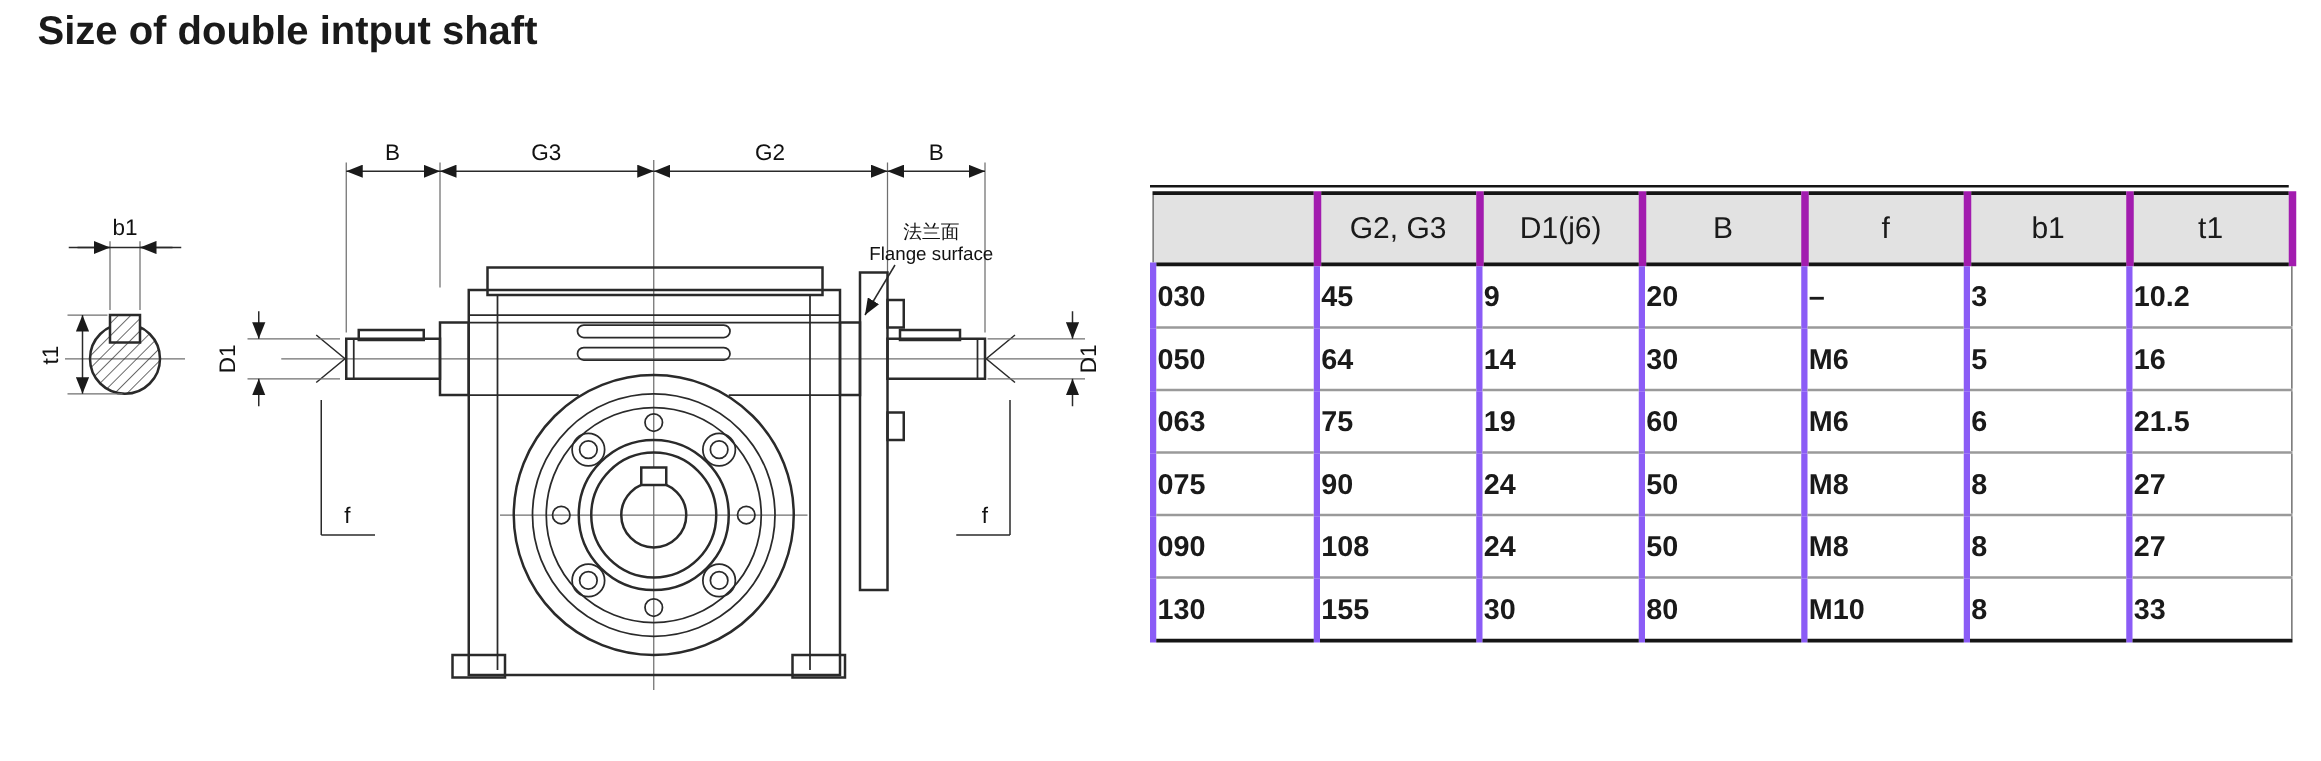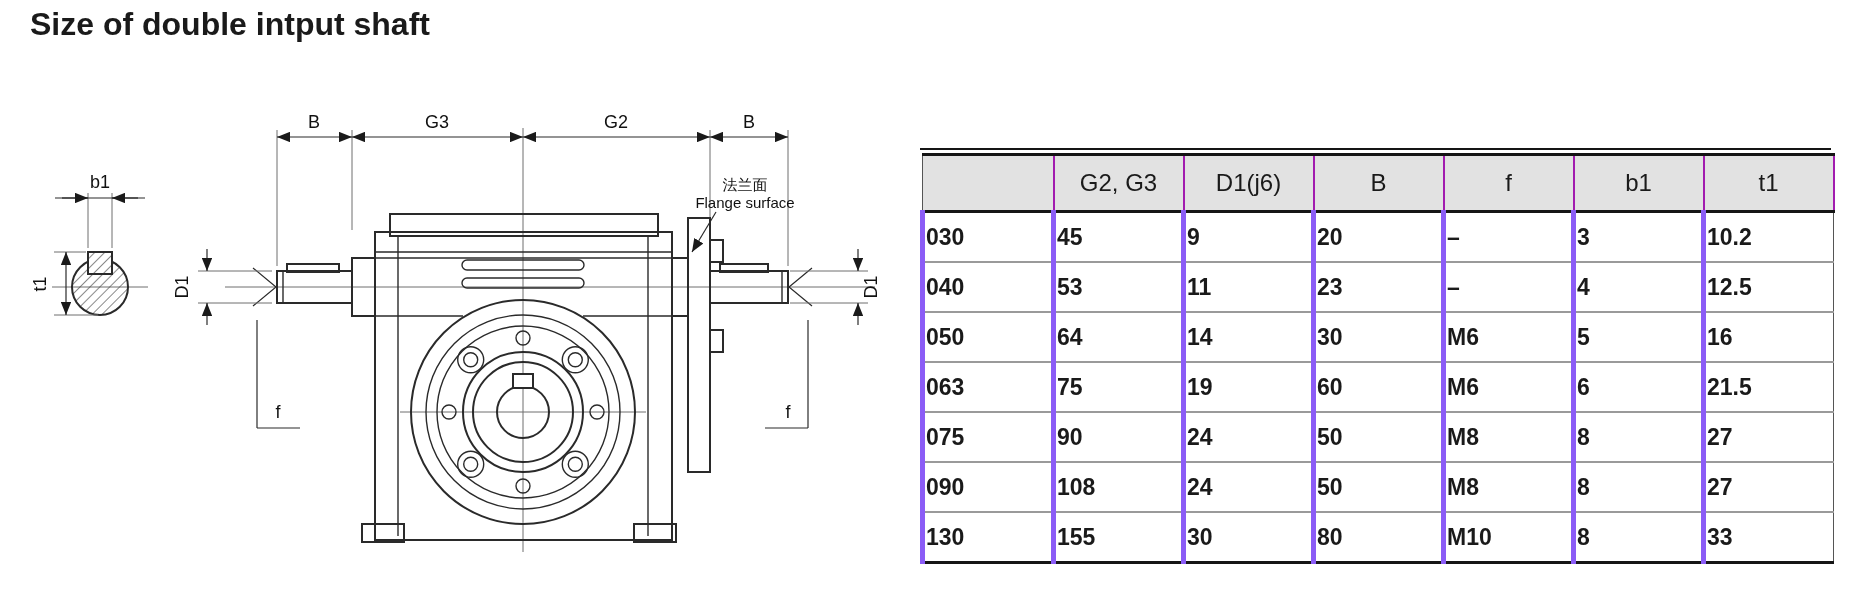--- a/index.html
+++ b/index.html
@@ -19,21 +19,21 @@
   .dim{stroke:#2a2a2a;stroke-width:1.2;fill:none;}
   .dimtxt{font-family:"Liberation Sans",sans-serif;font-size:18px;fill:#111;}
   .notetxt{font-family:"Liberation Sans",sans-serif;font-size:15px;fill:#111;}
 
   
   .table-wrap{position:absolute;left:920px;top:148px;width:911px;border-top:2px solid #151515;padding-top:3px;}
   table.spec{border-collapse:collapse;table-layout:fixed;width:911px;
              border-top:3px solid #151515;border-bottom:3px solid #151515;
              border-left:1px solid #555;border-right:1px solid #555;}
   table.spec th{background:#e2e2e2;height:52px;font-size:24px;font-weight:400;
-                border-bottom:3px solid #151515;border-left:1px solid #555;border-right:2px solid #a21caf;text-align:center;}
+                border-bottom:3px solid #151515;border-left:1px solid #555;border-right:6px solid #a21caf;text-align:center;}
   table.spec td{height:46px;font-size:23px;text-align:left;
                 border-left:5px solid #8b5cf6;border-right:1px solid #555;border-bottom:2px solid #9a9a9a;font-weight:bold;}
   table.spec tr:last-child td{border-bottom:none;}
 </style>
 </head>
 <body>
 
 <div id="page">
 
   <div class="title">
@@ -191,29 +191,20 @@
         <tr>
           <td>030</td>
           <td>45</td>
           <td>9</td>
           <td>20</td>
           <td>–</td>
           <td>3</td>
           <td>10.2</td>
         </tr>
         <tr>
-          <td>040</td>
-          <td>53</td>
-          <td>11</td>
-          <td>23</td>
-          <td>–</td>
-          <td>4</td>
-          <td>12.5</td>
-        </tr>
-        <tr>
           <td>050</td>
           <td>64</td>
           <td>14</td>
           <td>30</td>
           <td>M6</td>
           <td>5</td>
           <td>16</td>
         </tr>
         <tr>
           <td>063</td>

